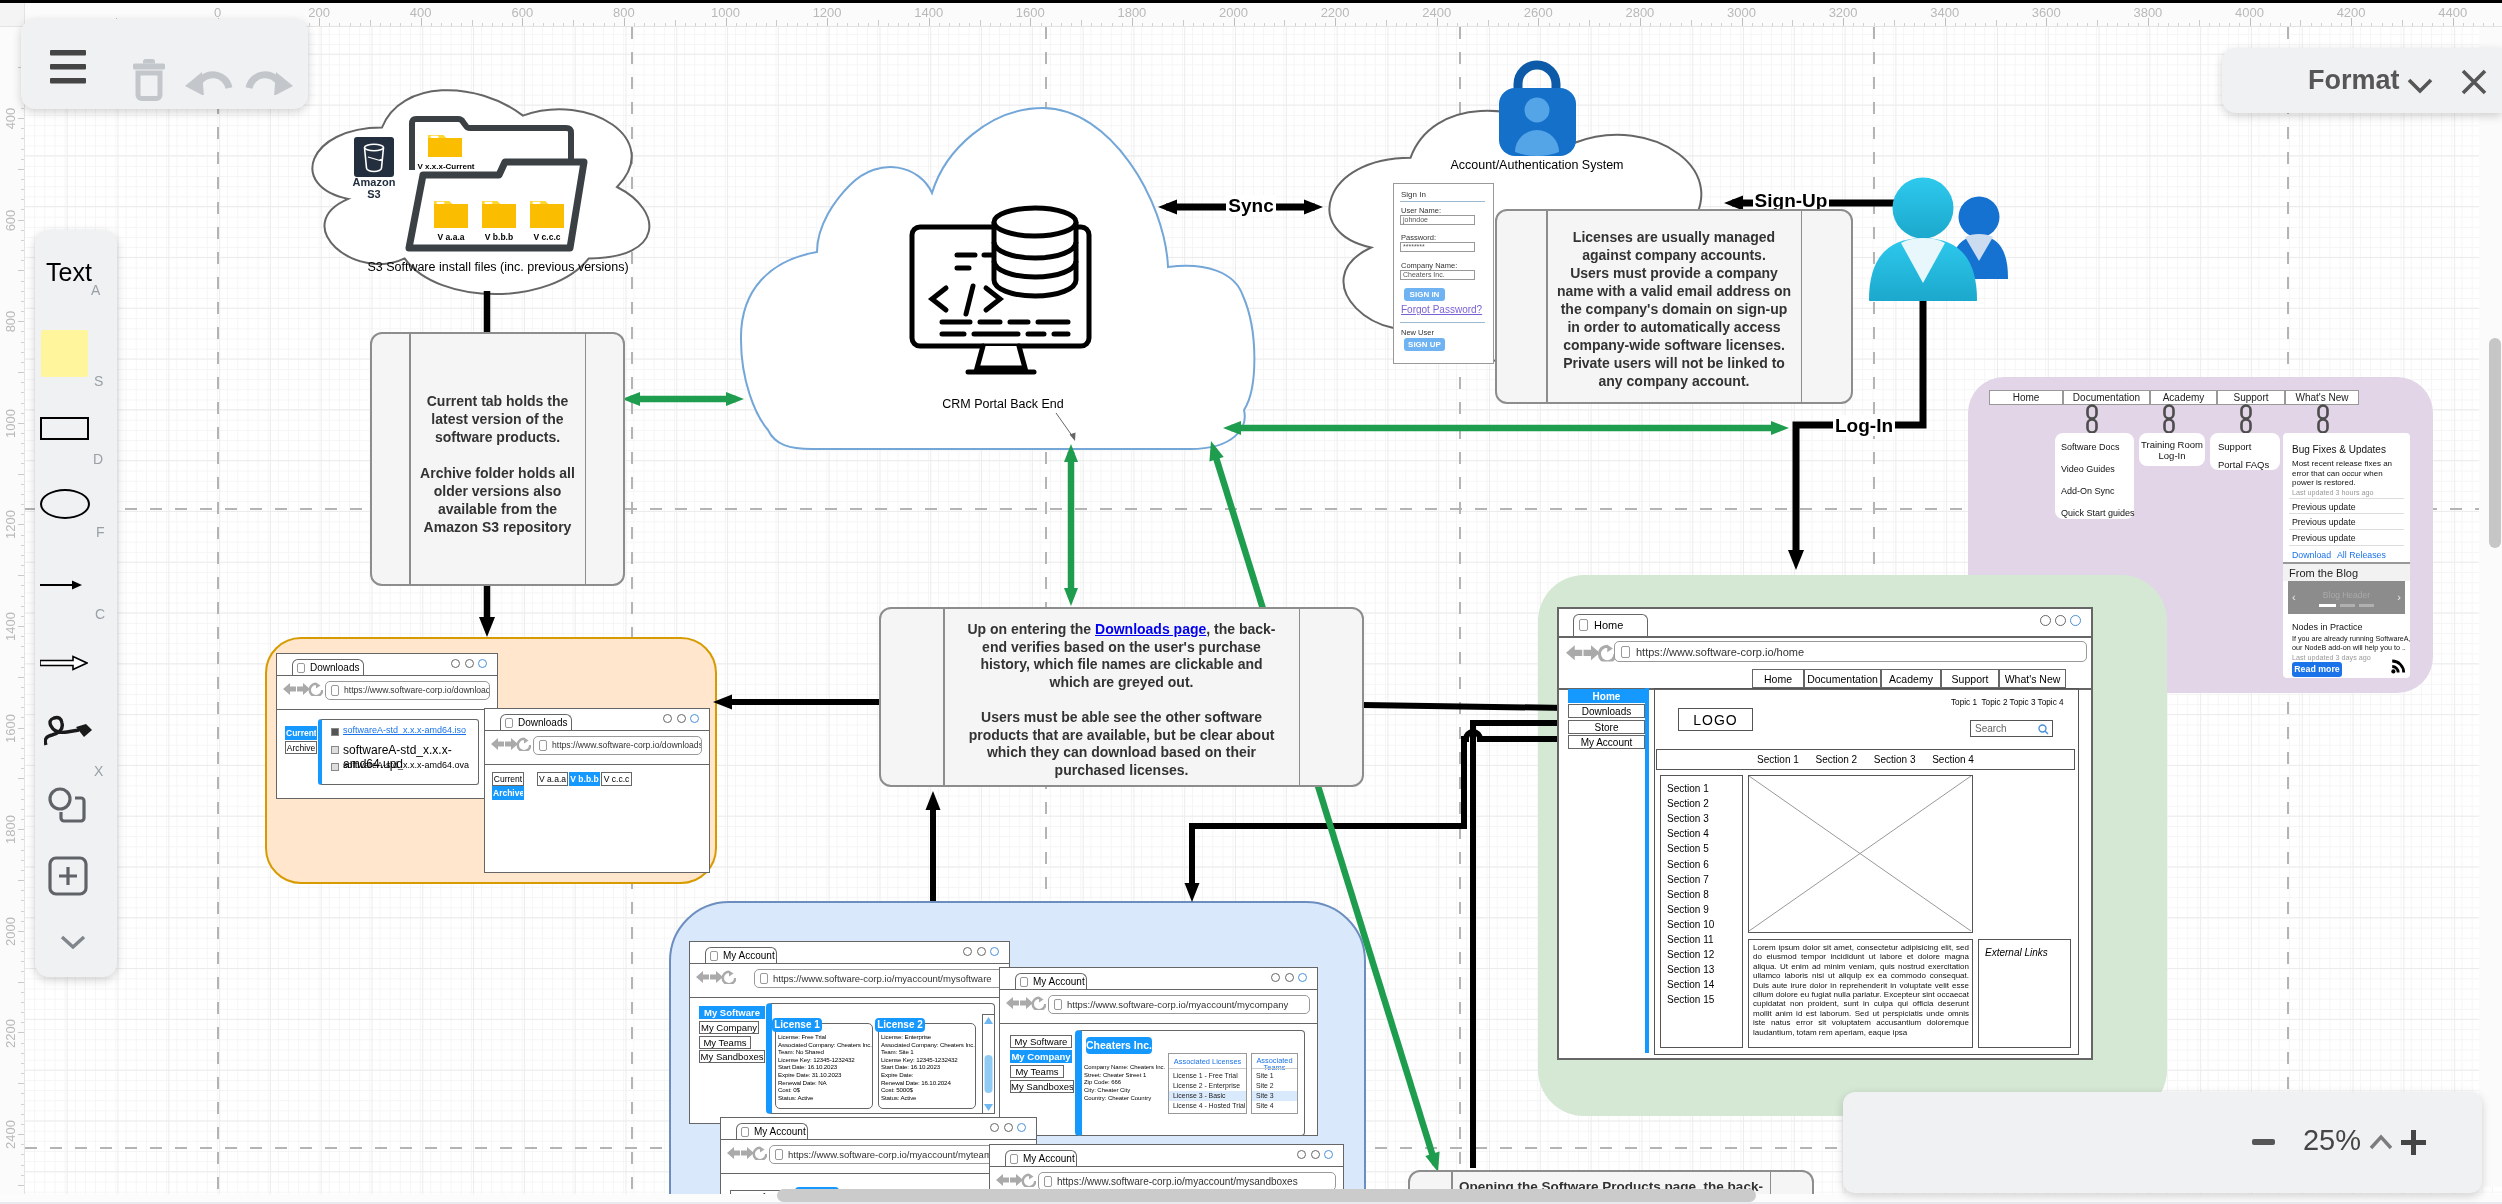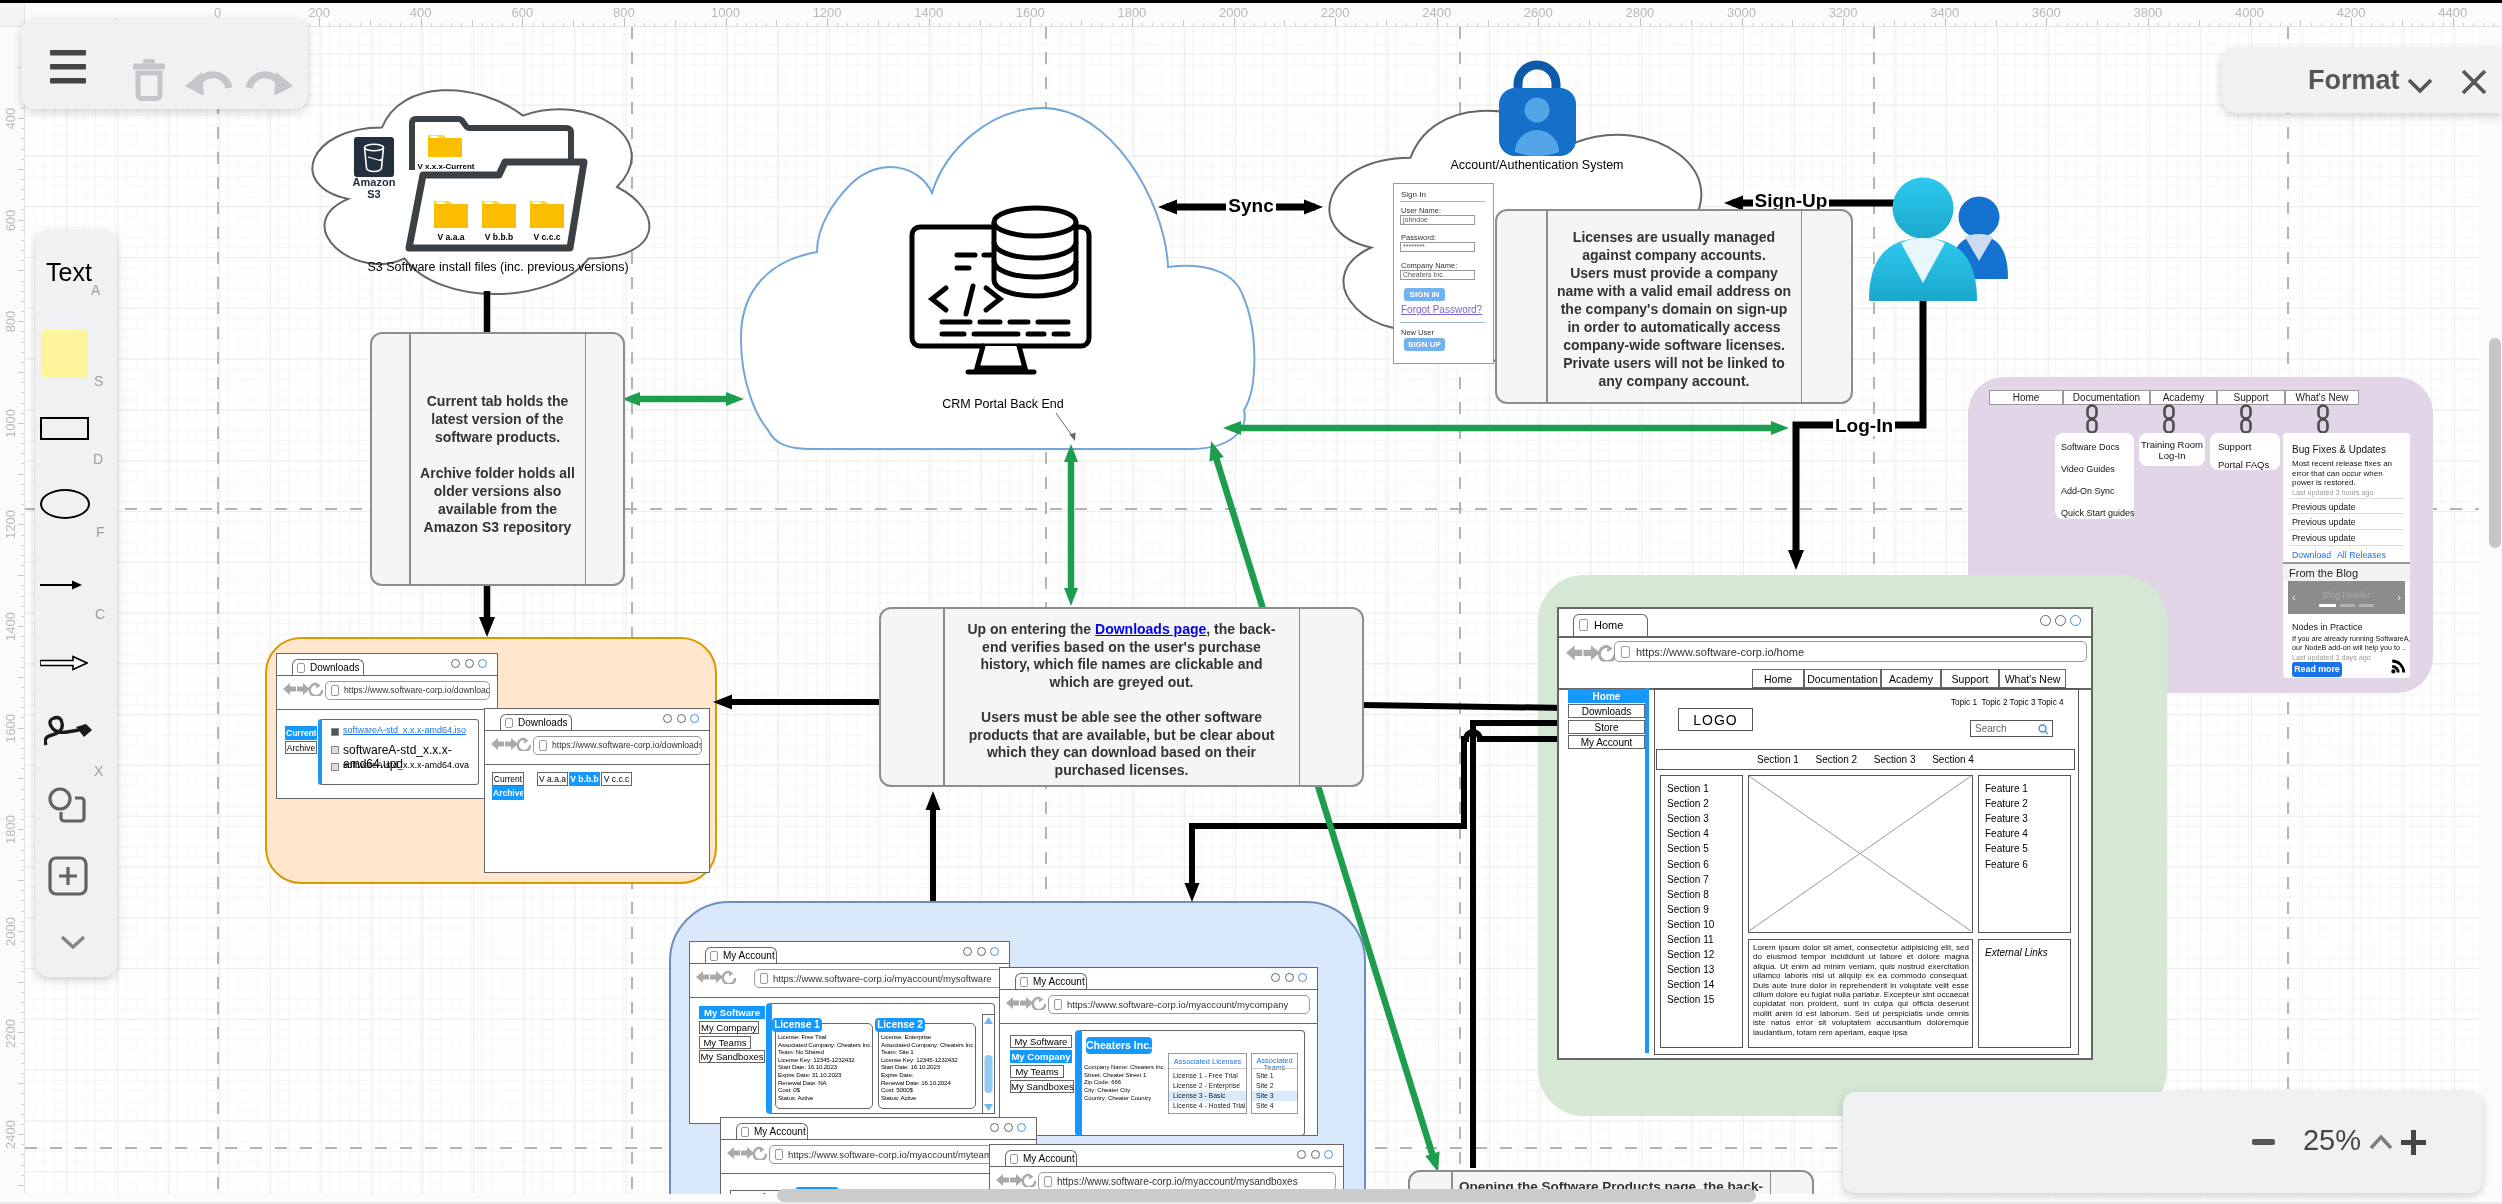--- a/index.html
+++ b/index.html
@@ -522,28 +522,20 @@
         <div style="position:absolute;left:6px;top:158.0px;">Section 11</div>
         <div style="position:absolute;left:6px;top:173.1px;">Section 12</div>
         <div style="position:absolute;left:6px;top:188.2px;">Section 13</div>
         <div style="position:absolute;left:6px;top:203.29999999999998px;">Section 14</div>
         <div style="position:absolute;left:6px;top:218.4px;">Section 15</div>
       </div>
       <div style="position:absolute;left:189px;top:166px;width:225px;height:158px;border:1.6px solid #555;"><svg width="222" height="155" viewBox="0 0 222 155">
           <line x1="0" y1="0" x2="222" y2="155" stroke="#999" stroke-width="1"></line>
           <line x1="222" y1="0" x2="0" y2="155" stroke="#999" stroke-width="1"></line>
         </svg></div>
-      <div style="position:absolute;left:419px;top:166px;width:93px;height:158px;border:1.6px solid #555;font-size:10px;color:#000;">
-        <div style="position:absolute;left:6px;top:7.0px;">Feature 1</div>
-        <div style="position:absolute;left:6px;top:22.1px;">Feature 2</div>
-        <div style="position:absolute;left:6px;top:37.2px;">Feature 3</div>
-        <div style="position:absolute;left:6px;top:52.3px;">Feature 4</div>
-        <div style="position:absolute;left:6px;top:67.4px;">Feature 5</div>
-        <div style="position:absolute;left:6px;top:82.5px;">Feature 6</div>
-      </div>
       <div style="position:absolute;left:189px;top:330px;width:225px;height:109px;border:1.6px solid #555;">
         <div style="position:absolute;left:4px;top:3px;width:216px;font-size:8px;line-height:9.4px;text-align:justify;color:#111;">Lorem ipsum dolor sit amet, consectetur adipisicing elit, sed do eiusmod tempor incididunt ut labore et dolore magna aliqua. Ut enim ad minim veniam, quis nostrud exercitation ullamco laboris nisi ut aliquip ex ea commodo consequat. Duis aute irure dolor in reprehenderit in voluptate velit esse cillum dolore eu fugiat nulla pariatur. Excepteur sint occaecat cupidatat non proident, sunt in culpa qui officia deserunt mollit anim id est laborum. Sed ut perspiciatis unde omnis iste natus error sit voluptatem accusantium doloremque laudantium, totam rem aperiam, eaque ipsa</div>
       </div>
       <div style="position:absolute;left:419px;top:330px;width:93px;height:109px;border:1.6px solid #555;font-size:10px;color:#000;">
         <div style="position:absolute;left:6px;top:7px;font-style:italic;">External Links</div>
       </div>
     </div>
     <div class="a" style="left:0;top:0;width:2502px;height:27px;background:#fbfbfb;border-bottom:1px solid #e3e3e3;overflow:hidden;">
       <div style="position:absolute;left:34.6px;bottom:0;width:1px;height:3.5px;background:#d2d2d2;"></div>
       <div style="position:absolute;left:44.8px;bottom:0;width:1px;height:3.5px;background:#d2d2d2;"></div>

